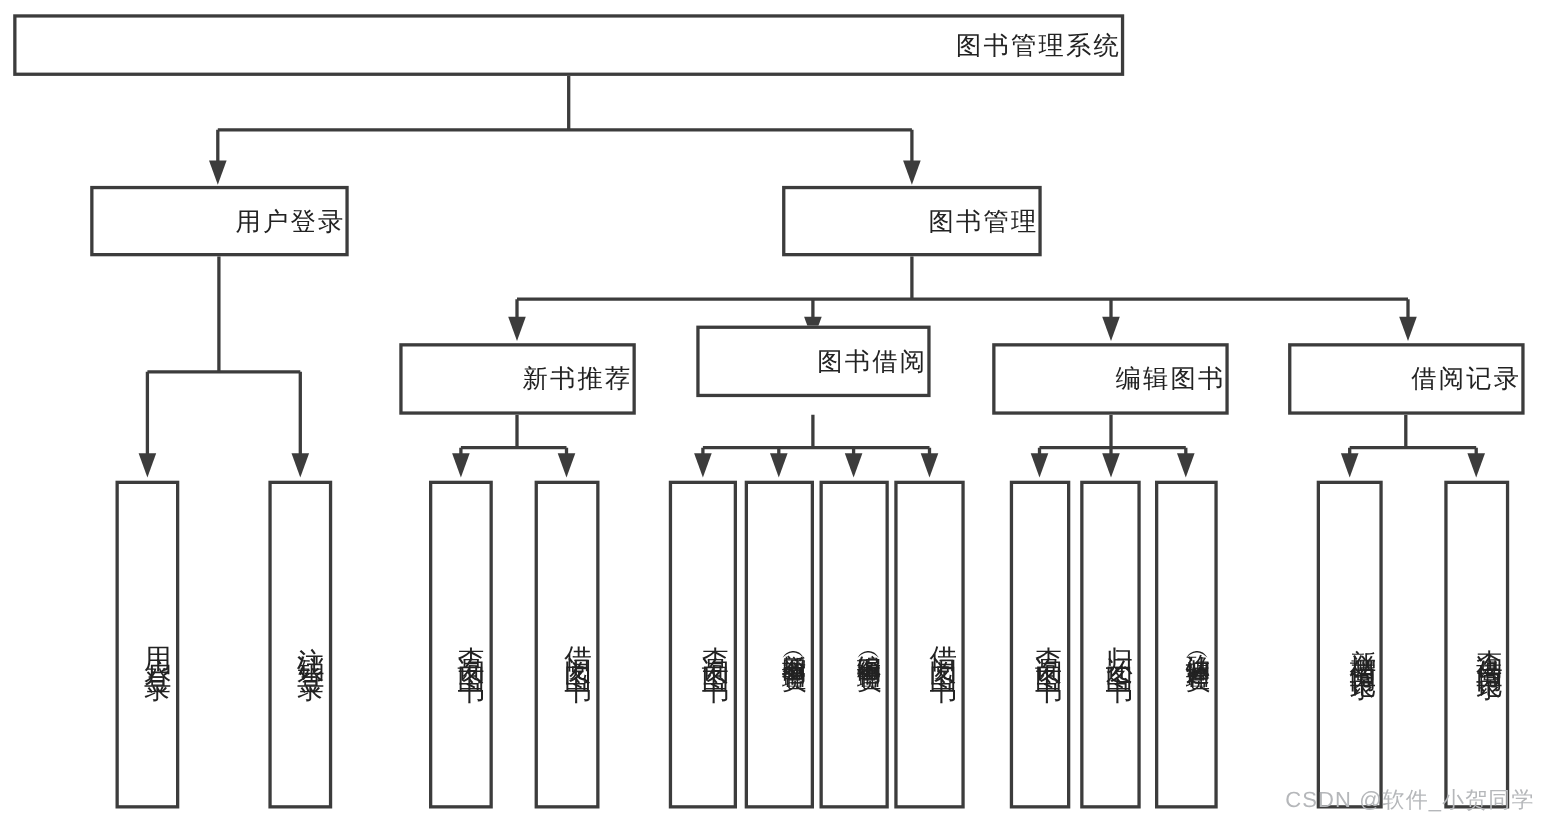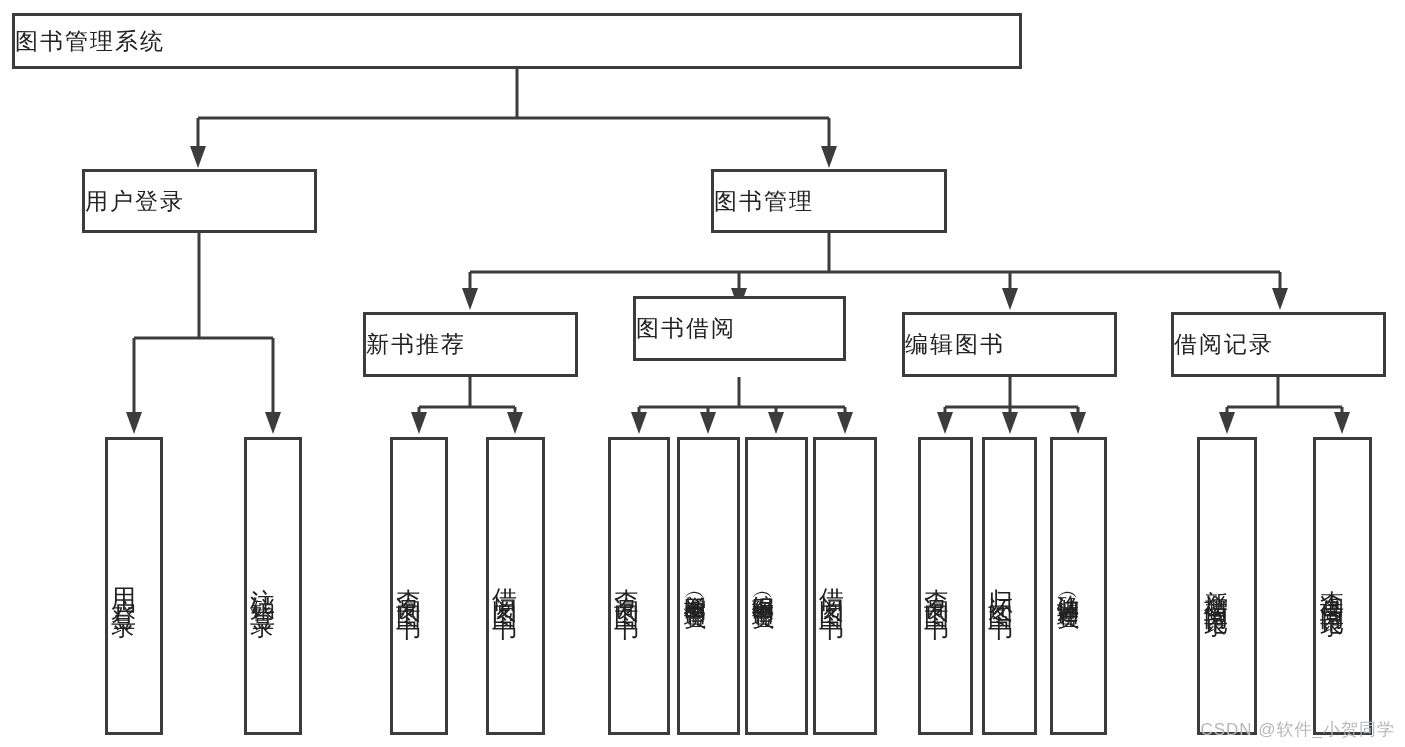--- a/index.html
+++ b/index.html
@@ -17,38 +17,38 @@
     overflow:hidden;
   }
   #connectors{position:absolute;left:0;top:0;}
   #connectors .lines{stroke:var(--line);stroke-width:3;fill:none;}
   #connectors .heads{fill:var(--line);stroke:none;}
   .node{
     position:absolute;
     box-sizing:border-box;
     border:3px solid var(--line);
     background:var(--box-bg);
-    display:flex;align-items:center;justify-content:flex-start;
+    display:flex;align-items:center;justify-content:flex-end;
     color:var(--text);
   }
   .node.h{font-size:23px;letter-spacing:2px;}
   .node.leaf span{
     writing-mode:vertical-rl;
     text-orientation:mixed;
     font-size:25px;
     letter-spacing:9px;
     white-space:nowrap;
     color:var(--text);
   }
   .node.leaf.long span{font-size:22px;letter-spacing:2px;}
   .node.leaf.med span{font-size:24px;letter-spacing:5px;}
   #watermark{
     position:absolute;
     right:10px;bottom:6px;
-    font-size:17px;
+    font-size:20px;
     color:var(--watermark);
     letter-spacing:1px;
   }
 </style>
 </head>
 <body>
 
 <div id="canvas">
 
   <svg id="connectors" width="1405" height="747" aria-hidden="true">

